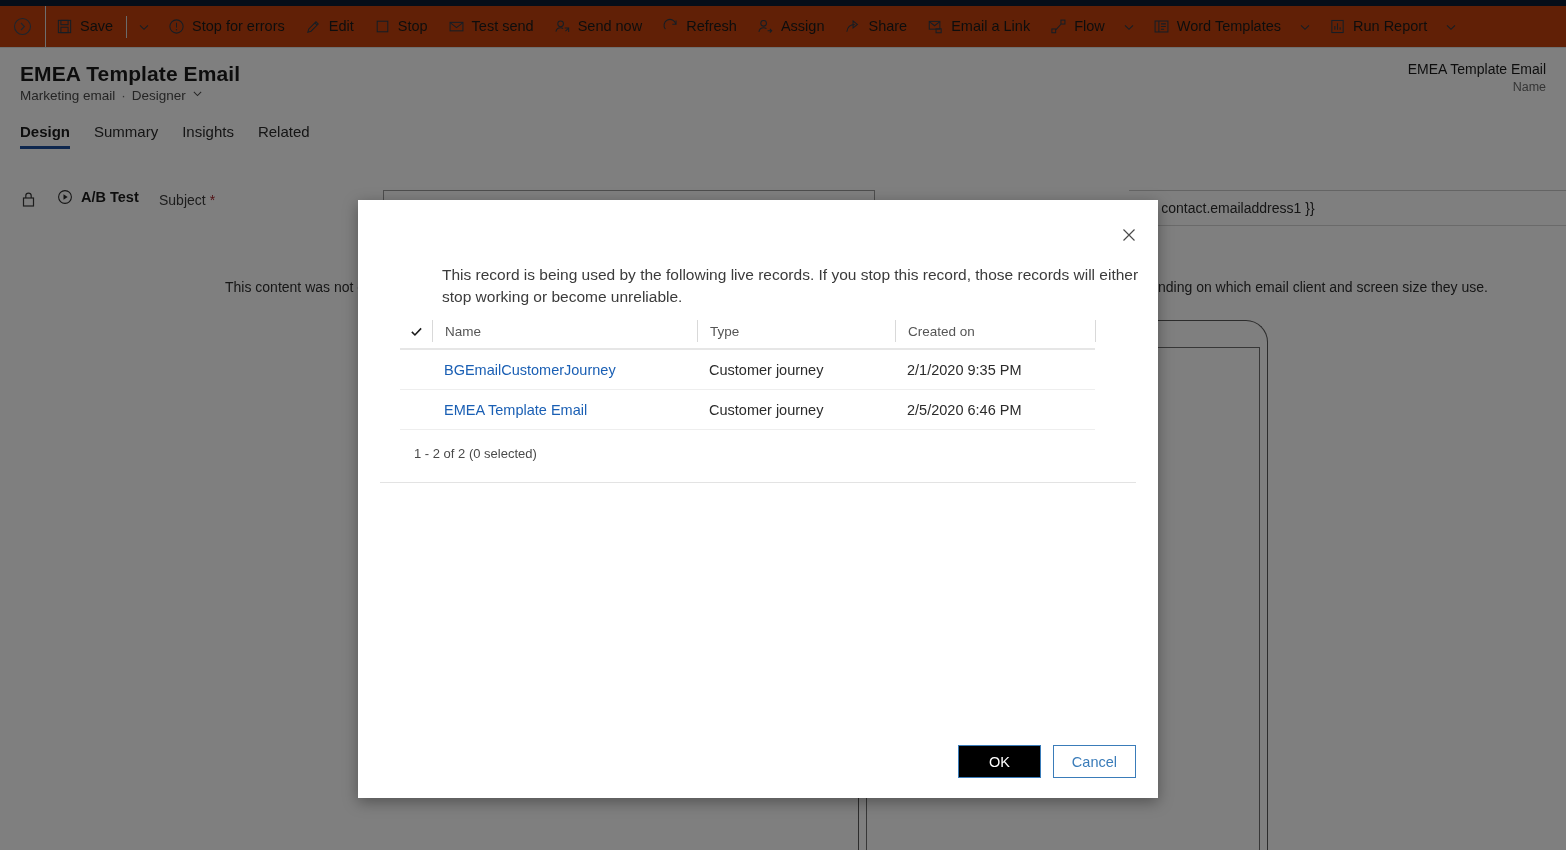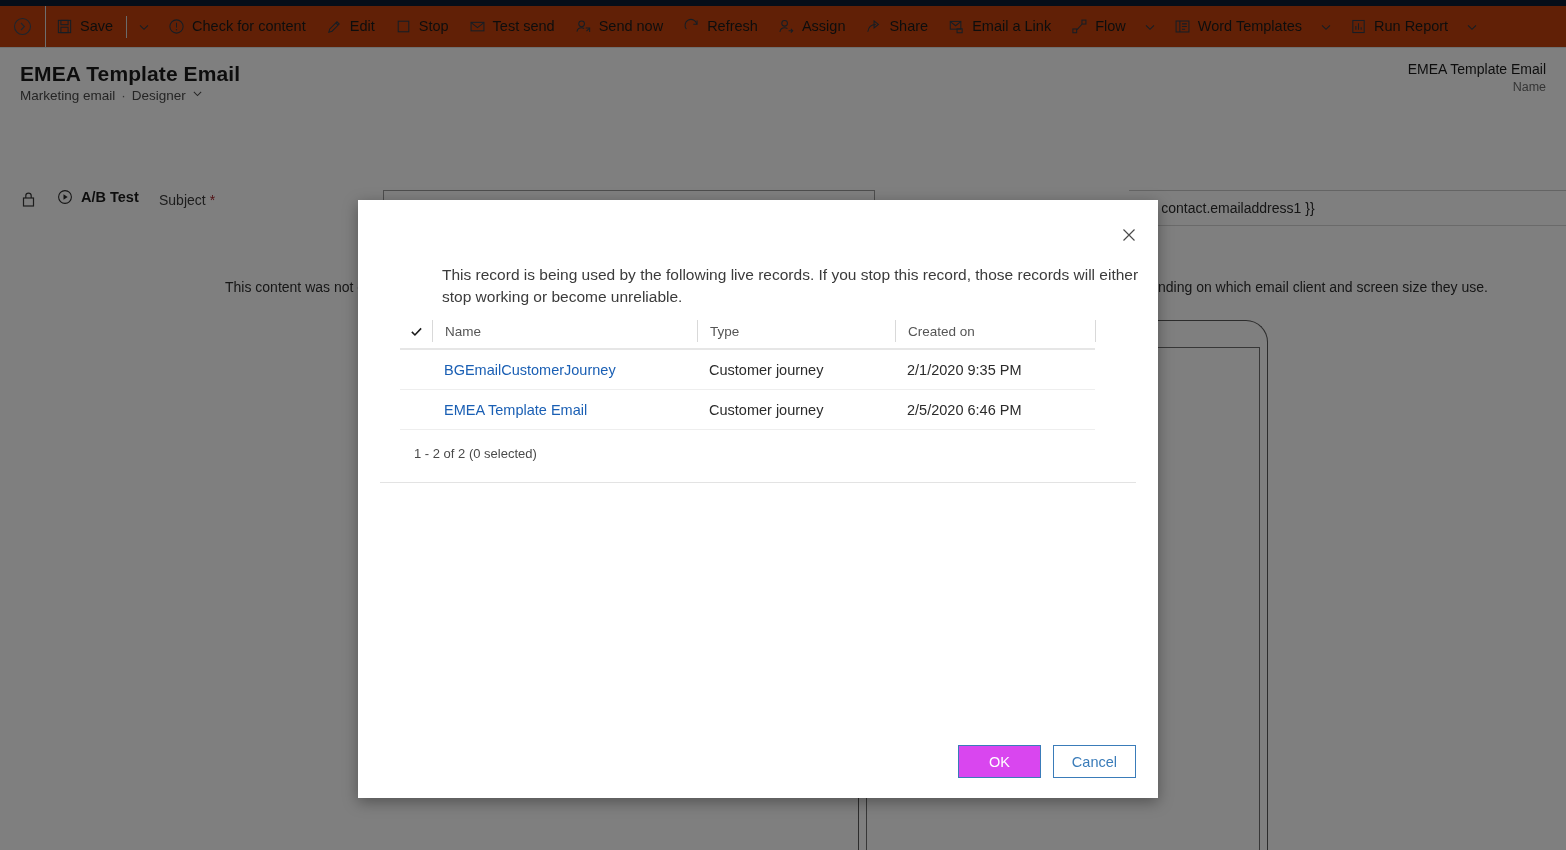--- a/index.html
+++ b/index.html
@@ -222,21 +222,21 @@
   .modal-actions {
     position: absolute; right: 22px; bottom: 20px;
     display: flex; gap: 12px; align-items: center;
   }
   .btn {
     height: 33px; min-width: 83px; padding: 0 18px;
     font-size: 14.5px; font-family: "Liberation Sans", sans-serif;
     display: inline-flex; align-items: center; justify-content: center;
     border: 1px solid transparent; cursor: pointer;
   }
-  .btn-primary { background: #d946ef; color: #ffffff; border-color: #3a7cb9; }
+  .btn-primary { background: #000000; color: #ffffff; border-color: #3a7cb9; }
   .btn-secondary { background: #ffffff; color: #3a7cb9; border-color: #3a7cb9; }
 </style>
 </head>
 <body>
 
 <div id="app-page">
 
   <div class="top-strip"></div>
 
   <div class="command-bar" id="command-bar">
@@ -267,21 +267,21 @@
         </span>
       </div>
       <div class="cb-item">
         <span class="ico">
           <svg width="17" height="17" viewBox="0 0 18 18" fill="none" stroke="#2b3a4a" stroke-width="1.1">
             <circle cx="9" cy="9" r="7"></circle>
             <path d="M9 5v5.2"></path>
             <circle cx="9" cy="12.4" r=".75" fill="#2b3a4a" stroke="none"></circle>
           </svg>
         </span>
-        <span class="lbl">Check for content</span>
+        <span class="lbl">Stop for errors</span>
       </div>
       <div class="cb-item">
         <span class="ico">
           <svg width="17" height="17" viewBox="0 0 18 18" fill="none" stroke="#2b3a4a" stroke-width="1.1">
             <path d="M3 15l1-3.4L11.6 4l2.4 2.4L6.4 14z"></path>
             <path d="M10.4 5.2l2.4 2.4"></path>
           </svg>
         </span>
         <span class="lbl">Edit</span>
       </div>
@@ -414,20 +414,26 @@
           <path d="M2 4.3L6 8.3l4-4"></path>
         </svg>
       </span>
     </div>
 
     <div class="rec-right">
       <div class="v">EMEA Template Email</div>
       <div class="k">Name</div>
     </div>
 
+    <div class="tabs" id="tabs">
+        <div class="tab active">Design</div>
+        <div class="tab">Summary</div>
+        <div class="tab">Insights</div>
+        <div class="tab">Related</div>
+      </div>
   </div>
 
   <div class="designer-body">
 
     <div class="lock-icon-wrap">
       <svg width="15" height="17" viewBox="0 0 15 17" fill="none" stroke="#3a3a3a" stroke-width="1.2">
         <rect x="2.5" y="7" width="10" height="8"></rect>
         <path d="M4.8 7V4.8a2.7 2.7 0 015.4 0V7"></path>
       </svg>
     </div>

